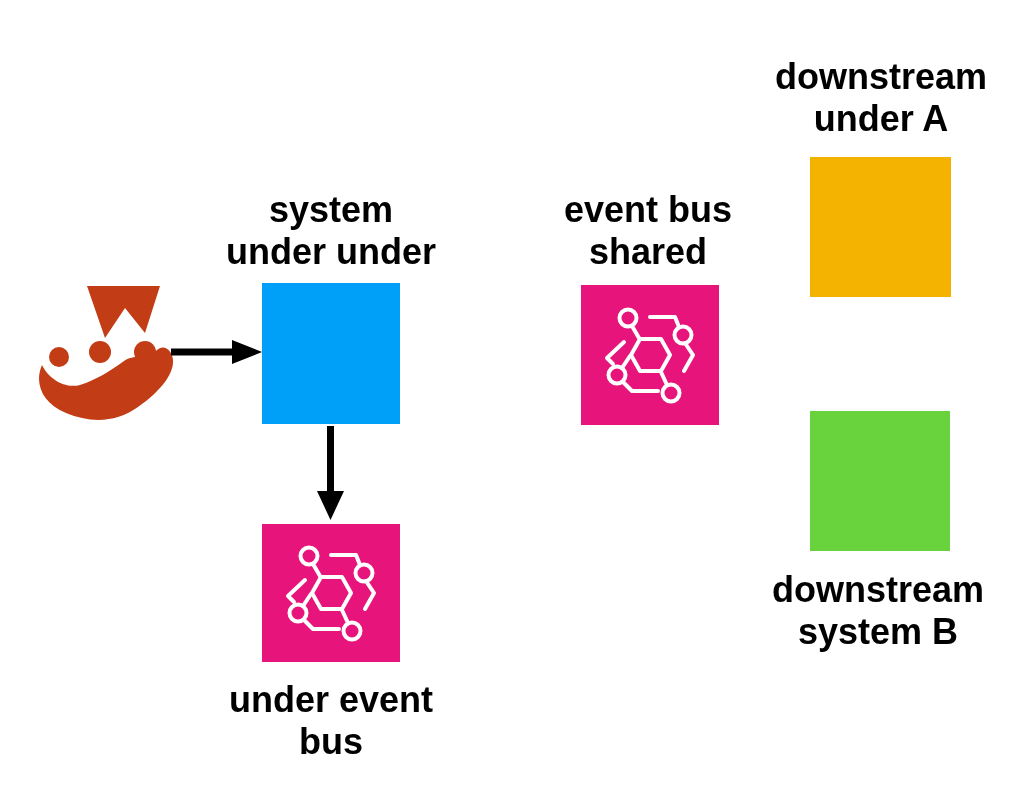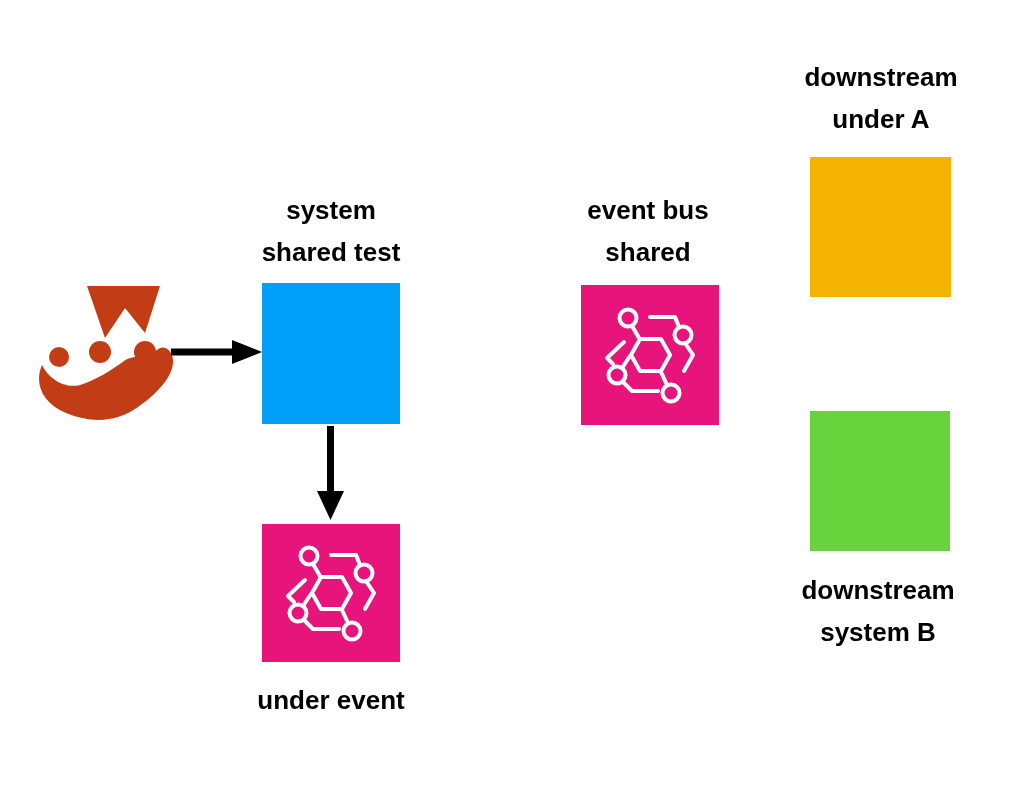--- a/index.html
+++ b/index.html
@@ -8,21 +8,21 @@
     background: var(--background, #ffffff);
     font-family: "Liberation Sans", sans-serif;
     overflow: hidden;
   }
   .canvas { position: relative; width: 1024px; height: 790px; }
 
   .label {
     position: absolute;
     text-align: center;
     font-weight: bold;
-    font-size: 26px;
+    font-size: 36px;
     line-height: 42px;
     color: var(--label-text, #000000);
     white-space: nowrap;
   }
 
   .box { position: absolute; }
   .box-sut { background: var(--system-under-test, #00A0F8); }
   .box-bus { background: var(--event-bus, #E7157B); }
   .box-a   { background: var(--downstream-system-a, #F5B301); }
   .box-b   { background: var(--downstream-system-b, #68D33C); }
@@ -79,21 +79,21 @@
     <polygon points="64,3 64,27 94,15"></polygon>
   </svg>
 
   <svg id="arrow-down" class="arrow" viewBox="0 0 33 97" aria-hidden="true">
     <line x1="16.5" y1="1" x2="16.5" y2="68" stroke-width="7"></line>
     <polygon points="3,66 30,66 16.5,95"></polygon>
   </svg>
 
   <div id="sut-label" class="label">
     <div>system</div>
-    <div>shared test</div>
+    <div>under under</div>
   </div>
   <div id="sut-box" class="box box-sut"></div>
 
   <div id="local-box" class="box box-bus">
     <svg class="eb-icon" viewBox="0 0 138 138" aria-hidden="true">
       <path d="M59,53 L80,53 L89,69 L80,85 L59,85 L50,69 Z"></path>
       <circle cx="47" cy="32" r="8.5"></circle>
       <path d="M51,40 L58,52"></path>
       <path d="M69,31 L94,31 L98,41"></path>
       <circle cx="102" cy="49" r="8.5"></circle>
@@ -101,20 +101,21 @@
       <path d="M43,56 L26,72 L32,78"></path>
       <circle cx="36" cy="89" r="8.5"></circle>
       <path d="M41,82 L49,70"></path>
       <path d="M42,96 L51,105 L77,105"></path>
       <circle cx="90" cy="107" r="8.5"></circle>
       <path d="M80,86 L86,99"></path>
     </svg>
   </div>
   <div id="local-label" class="label">
     <div>under event</div>
+    <div>bus</div>
   </div>
 
   <div id="shared-label" class="label">
     <div>event bus</div>
     <div>shared</div>
   </div>
   <div id="shared-box" class="box box-bus">
     <svg class="eb-icon" viewBox="0 0 138 138" aria-hidden="true">
       <path d="M59,53 L80,53 L89,69 L80,85 L59,85 L50,69 Z"></path>
       <circle cx="47" cy="32" r="8.5"></circle>

